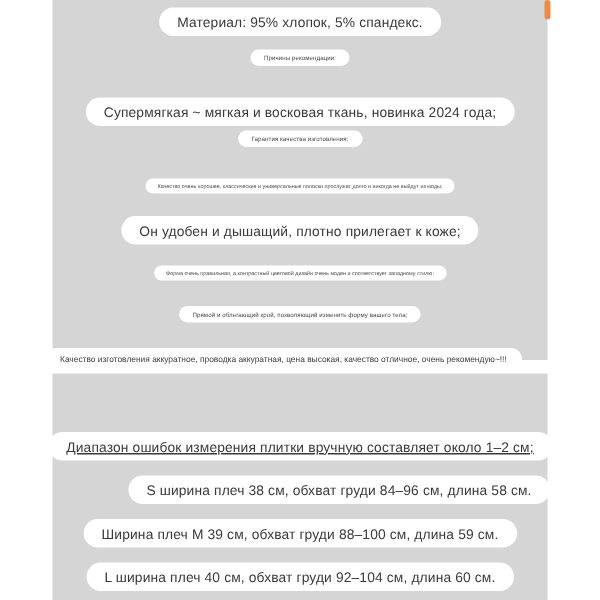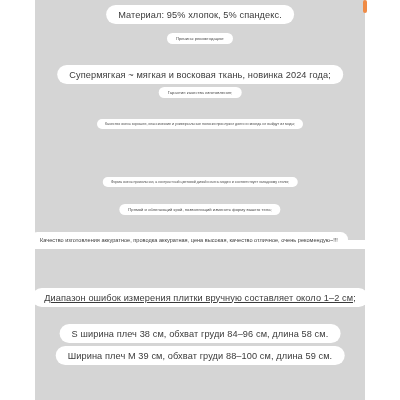--- a/index.html
+++ b/index.html
@@ -127,22 +127,24 @@
 
   <div class="panel panel-bottom"></div>
 
   <div class="scroll-thumb"></div>
 
   <div class="pill lg" style="top:5px;">Материал: 95% хлопок, 5% спандекс.</div>
   <div class="pill sm" style="top:33px;">Причины рекомендации:</div>
   <div class="pill lg" style="top:65px;">Супермягкая ~ мягкая и восковая ткань, новинка 2024 года;</div>
   <div class="pill sm" style="top:87px;">Гарантия качества изготовления;</div>
   <div class="pill xs" style="top:119px;">Качество очень хорошее, классические и универсальные полоски прослужат долго и никогда не выйдут из моды;</div>
+  <div class="pill lg" style="top:144px;">Он удобен и дышащий, плотно прилегает к коже;</div>
   <div class="pill xs" style="top:177px;">Форма очень правильная, а контрастный цветовой дизайн очень моден и соответствует западному стилю;</div>
   <div class="pill sm" style="top:204px;">Прямой и облегающий крой, позволяющий изменить форму вашего тела;</div>
 
   <div class="pill-review">Качество изготовления аккуратное, проводка аккуратная, цена высокая, качество отличное, очень рекомендую~!!!</div>
 
   <div class="pill lg" style="top:288px;text-decoration:underline;">Диапазон ошибок измерения плитки вручную составляет около 1–2 см;</div>
-  <div class="pill lg" style="top:324px;">S ширина плеч 38 см, обхват груди 84–96 см, длина 58 см.</div>
+  <div class="pill lg" style="top:317px;margin-left:26px;">S ширина плеч 38 см, обхват груди 84–96 см, длина 58 см.</div>
   <div class="pill lg" style="top:346px;">Ширина плеч M 39 см, обхват груди 88–100 см, длина 59 см.</div>
+  <div class="pill lg" style="top:375px;">L ширина плеч 40 см, обхват груди 92–104 см, длина 60 см.</div>
 
 </div>
 
 </body></html>

